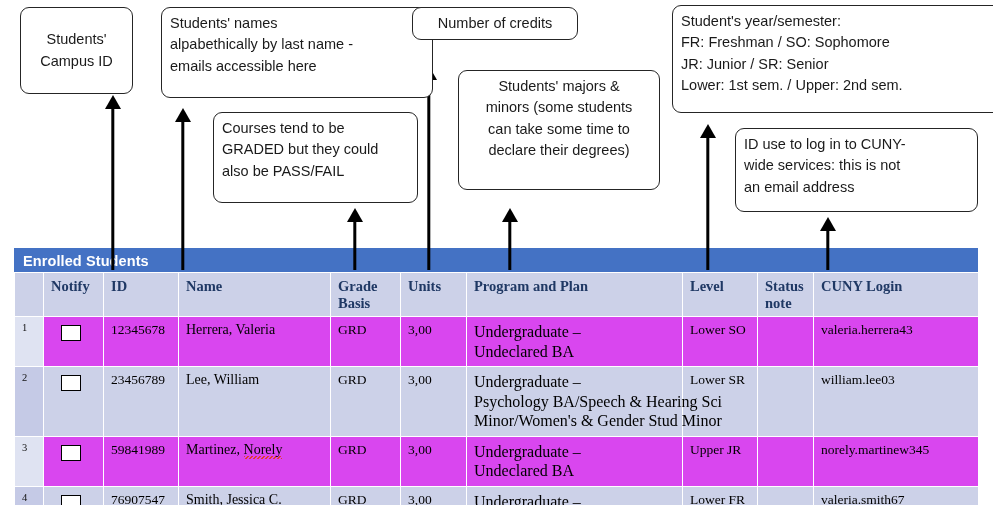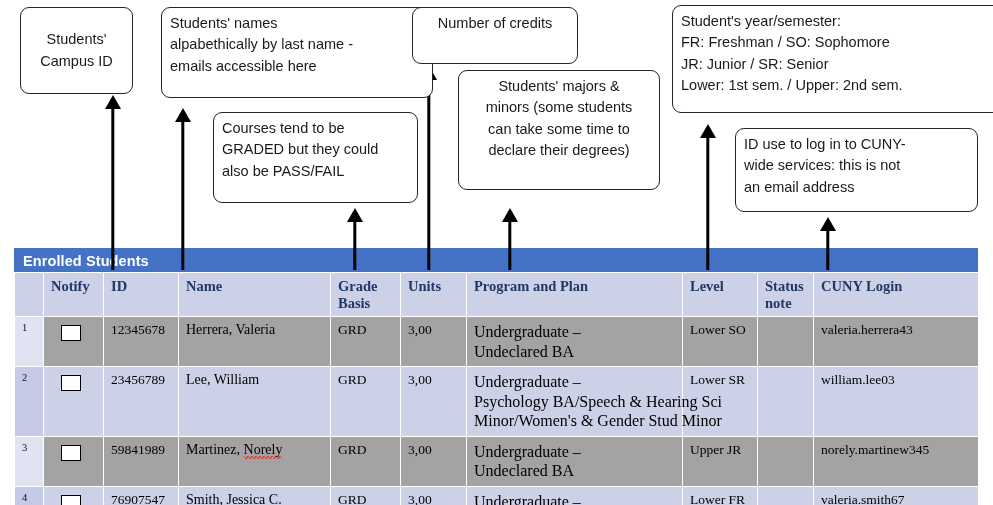--- a/index.html
+++ b/index.html
@@ -106,21 +106,21 @@
   table.grid thead th.rownum-h { background: #ccd1e8; }
 
   td.rownum {
     background: #dfe3f2;
     font-size: 10.5px;
     color: #111111;
     text-align: left;
     padding-left: 6px;
     padding-top: 5px;
   }
-  tr.odd td { background: #a3a3a3; }
+  tr.odd td { background: #d946ef; }
   tr.even td { background: #ccd1e8; }
   tr.odd td.rownum { background: #dfe3f2; }
   tr.even td.rownum { background: #c5cae6; }
 
   td.cell {
     font-size: 13.5px;
     color: #000000;
     line-height: 1.18;
   }
   td.cell.small {
@@ -164,21 +164,21 @@
     <span class="line">alpabethically by last name -</span>
     <span class="line">emails accessible here</span>
   </div>
 
   <div class="callout" style="left:213px; top:112px; width:205px; height:91px;">
     <span class="line">Courses tend to be</span>
     <span class="line">GRADED but they could</span>
     <span class="line">also be PASS/FAIL</span>
   </div>
 
-  <div class="callout center" style="left:412px; top:7px; width:166px; height:57px; display:flex; align-items:flex-start; justify-content:center;">
+  <div class="callout center" style="left:412px; top:7px; width:166px; height:33px; display:flex; align-items:flex-end; justify-content:center;">
     <span class="line">Number of credits</span>
   </div>
 
   <div class="callout center" style="left:458px; top:70px; width:202px; height:120px;">
     <span class="line">Students' majors &amp;</span>
     <span class="line">minors (some students</span>
     <span class="line">can take some time to</span>
     <span class="line">declare their degrees)</span>
   </div>
 

